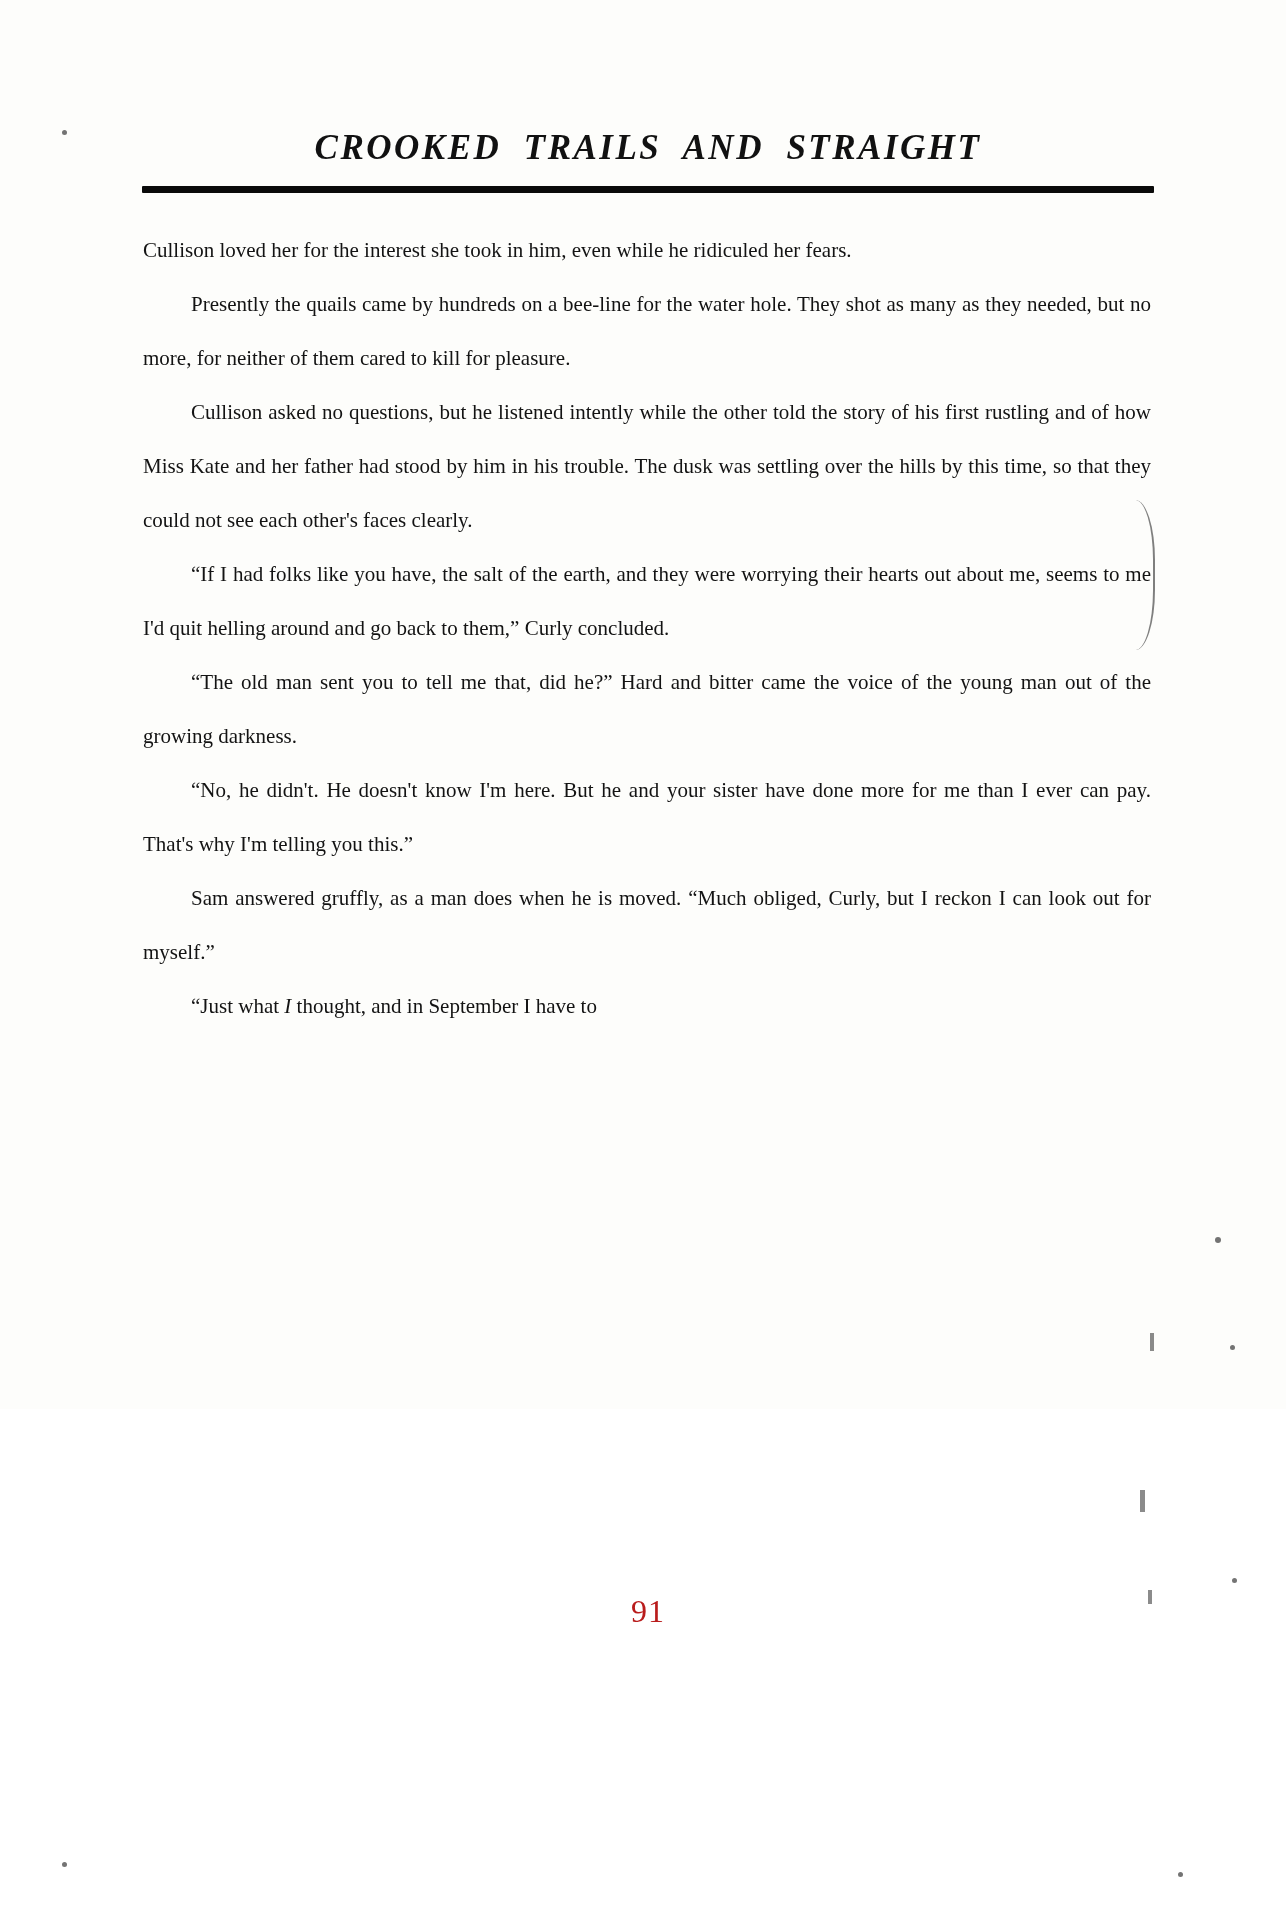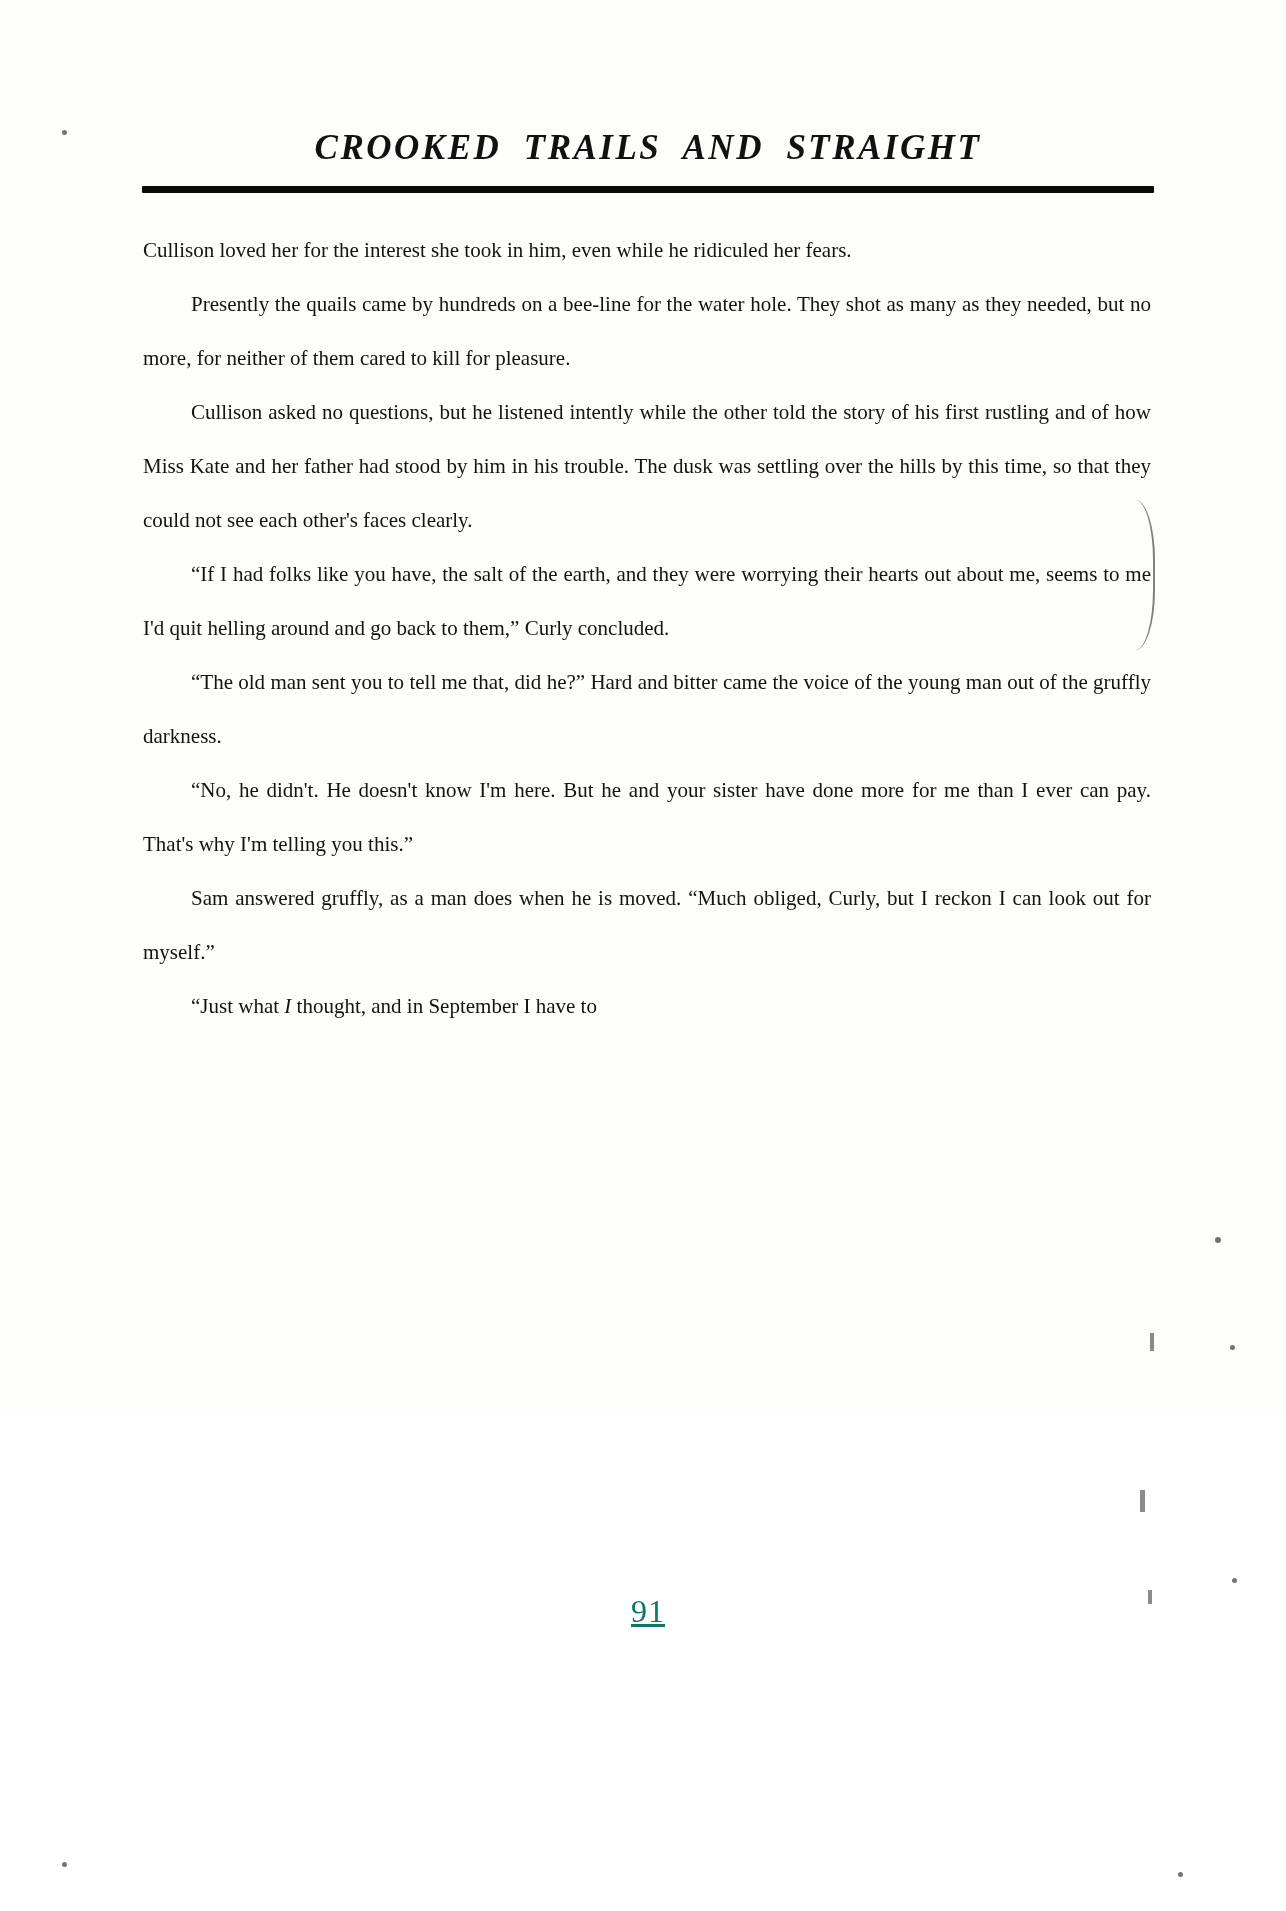--- a/index.html
+++ b/index.html
@@ -67,22 +67,21 @@
   }
   .folio {
     position: absolute;
     left: 0;
     top: 1465px;
     width: 1030px;
     text-align: center;
     font-family: "Liberation Serif", serif;
     font-size: 32px;
     letter-spacing: 1px;
-    color: #0f766e;
-    text-decoration: underline;
+    color: #b91c1c;
   }
   
   .speck {
     position: absolute;
     background: #2a2a2a;
     border-radius: 50%;
     opacity: .65;
   }
   .edge-mark {
     position: absolute;
@@ -110,21 +109,21 @@
 
     <div class="running-head">CROOKED  TRAILS  AND  STRAIGHT</div>
 
     <div class="head-rule"></div>
 
     <div class="body-text">
       <p class="no-indent">Cullison loved her for the interest she took in him, even while he ridiculed her fears.</p>
       <p>Presently the quails came by hundreds on a bee-line for the water hole.  They shot as many as they needed, but no more, for neither of them cared to kill for pleasure.</p>
       <p>Cullison asked no questions, but he listened intently while the other told the story of his first rustling and of how Miss Kate and her father had stood by him in his trouble.  The dusk was settling over the hills by this time, so that they could not see each other's faces clearly.</p>
       <p>“If I had folks like you have, the salt of the earth, and they were worrying their hearts out about me, seems to me I'd quit helling around and go back to them,” Curly concluded.</p>
-      <p>“The old man sent you to tell me that, did he?” Hard and bitter came the voice of the young man out of the gruffly darkness.</p>
+      <p>“The old man sent you to tell me that, did he?” Hard and bitter came the voice of the young man out of the growing darkness.</p>
       <p>“No, he didn't.  He doesn't know I'm here.  But he and your sister have done more for me than I ever can pay.  That's why I'm telling you this.”</p>
       <p>Sam answered gruffly, as a man does when he is moved.  “Much obliged, Curly, but I reckon I can look out for myself.”</p>
       <p><span>“Just what </span><i>I</i><span> thought, and in September I have to</span></p>
     </div>
 
     <div class="folio">91</div>
 
   </div>
 
   <div class="curl"></div>

